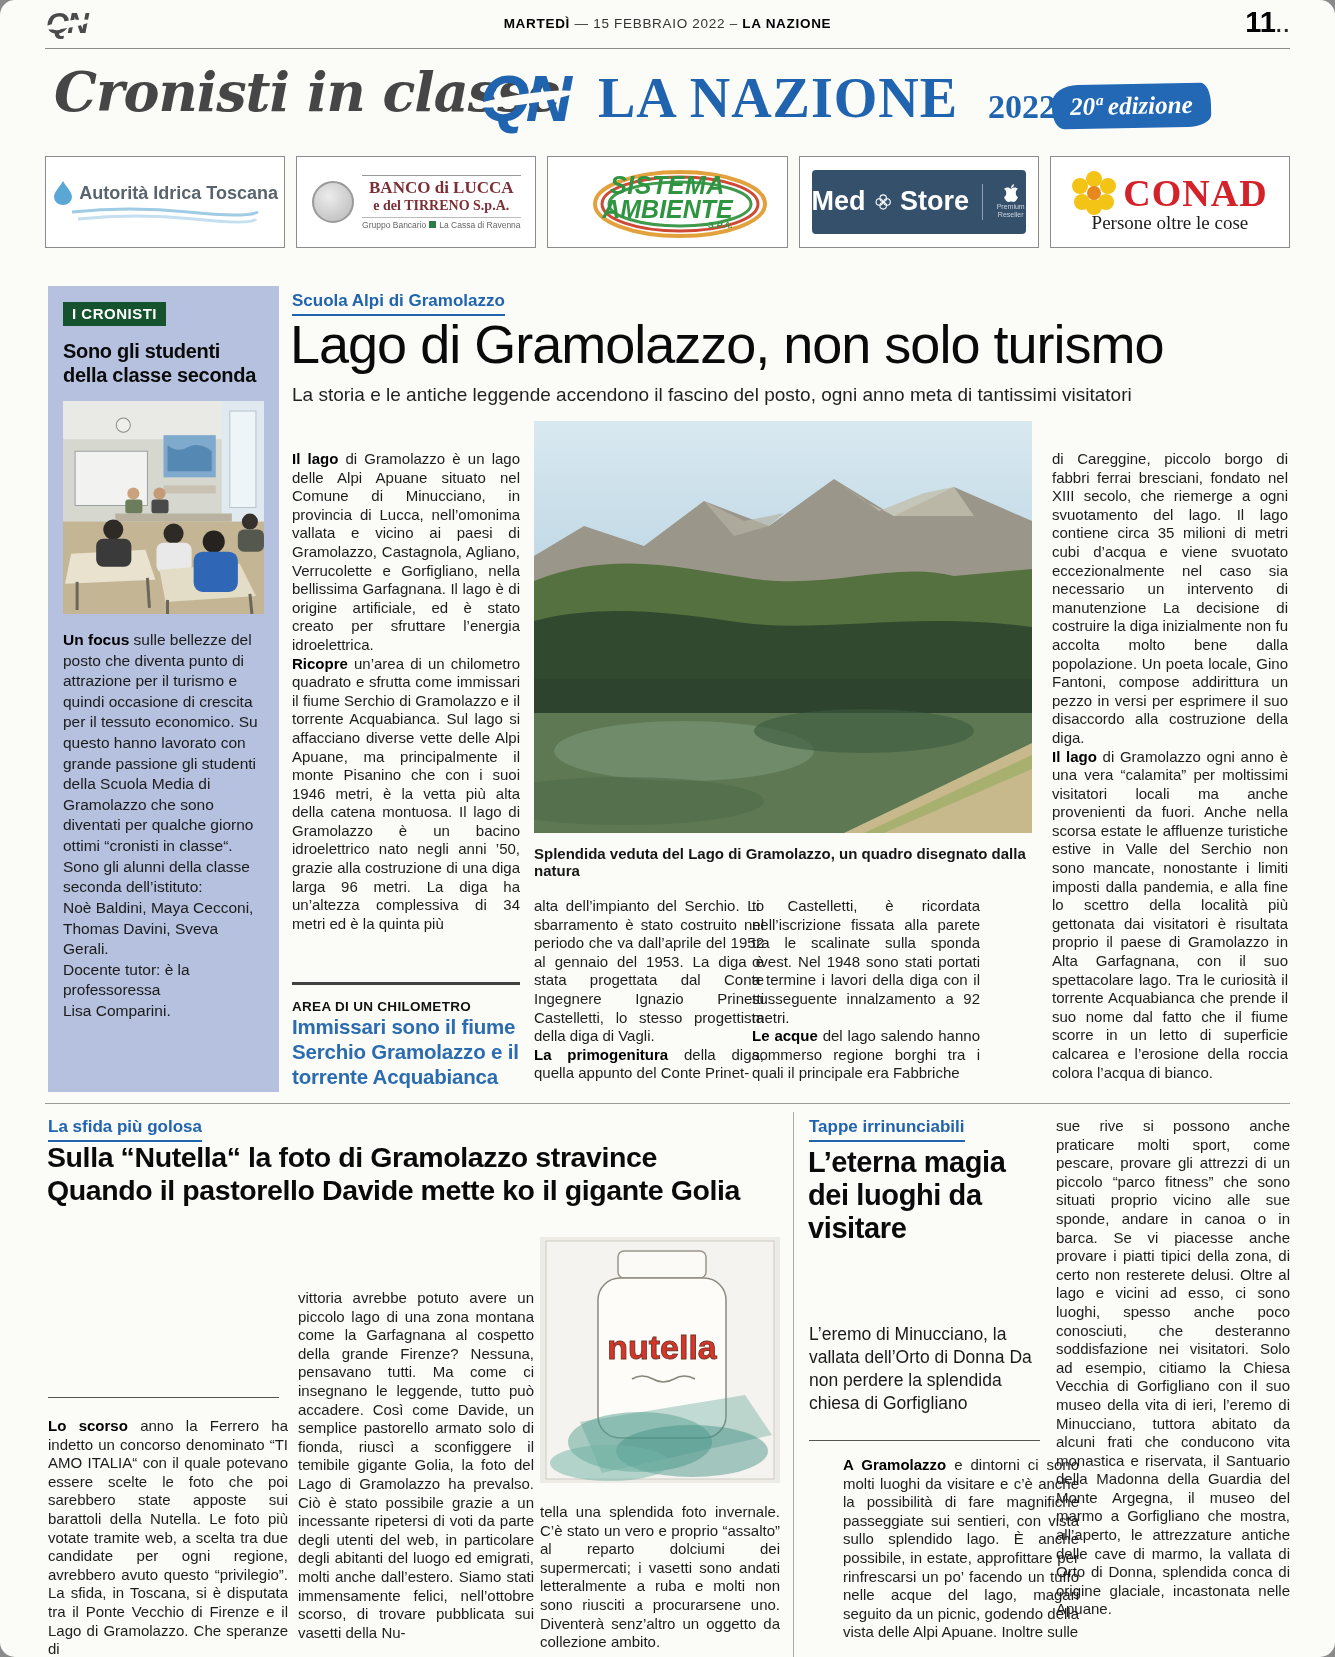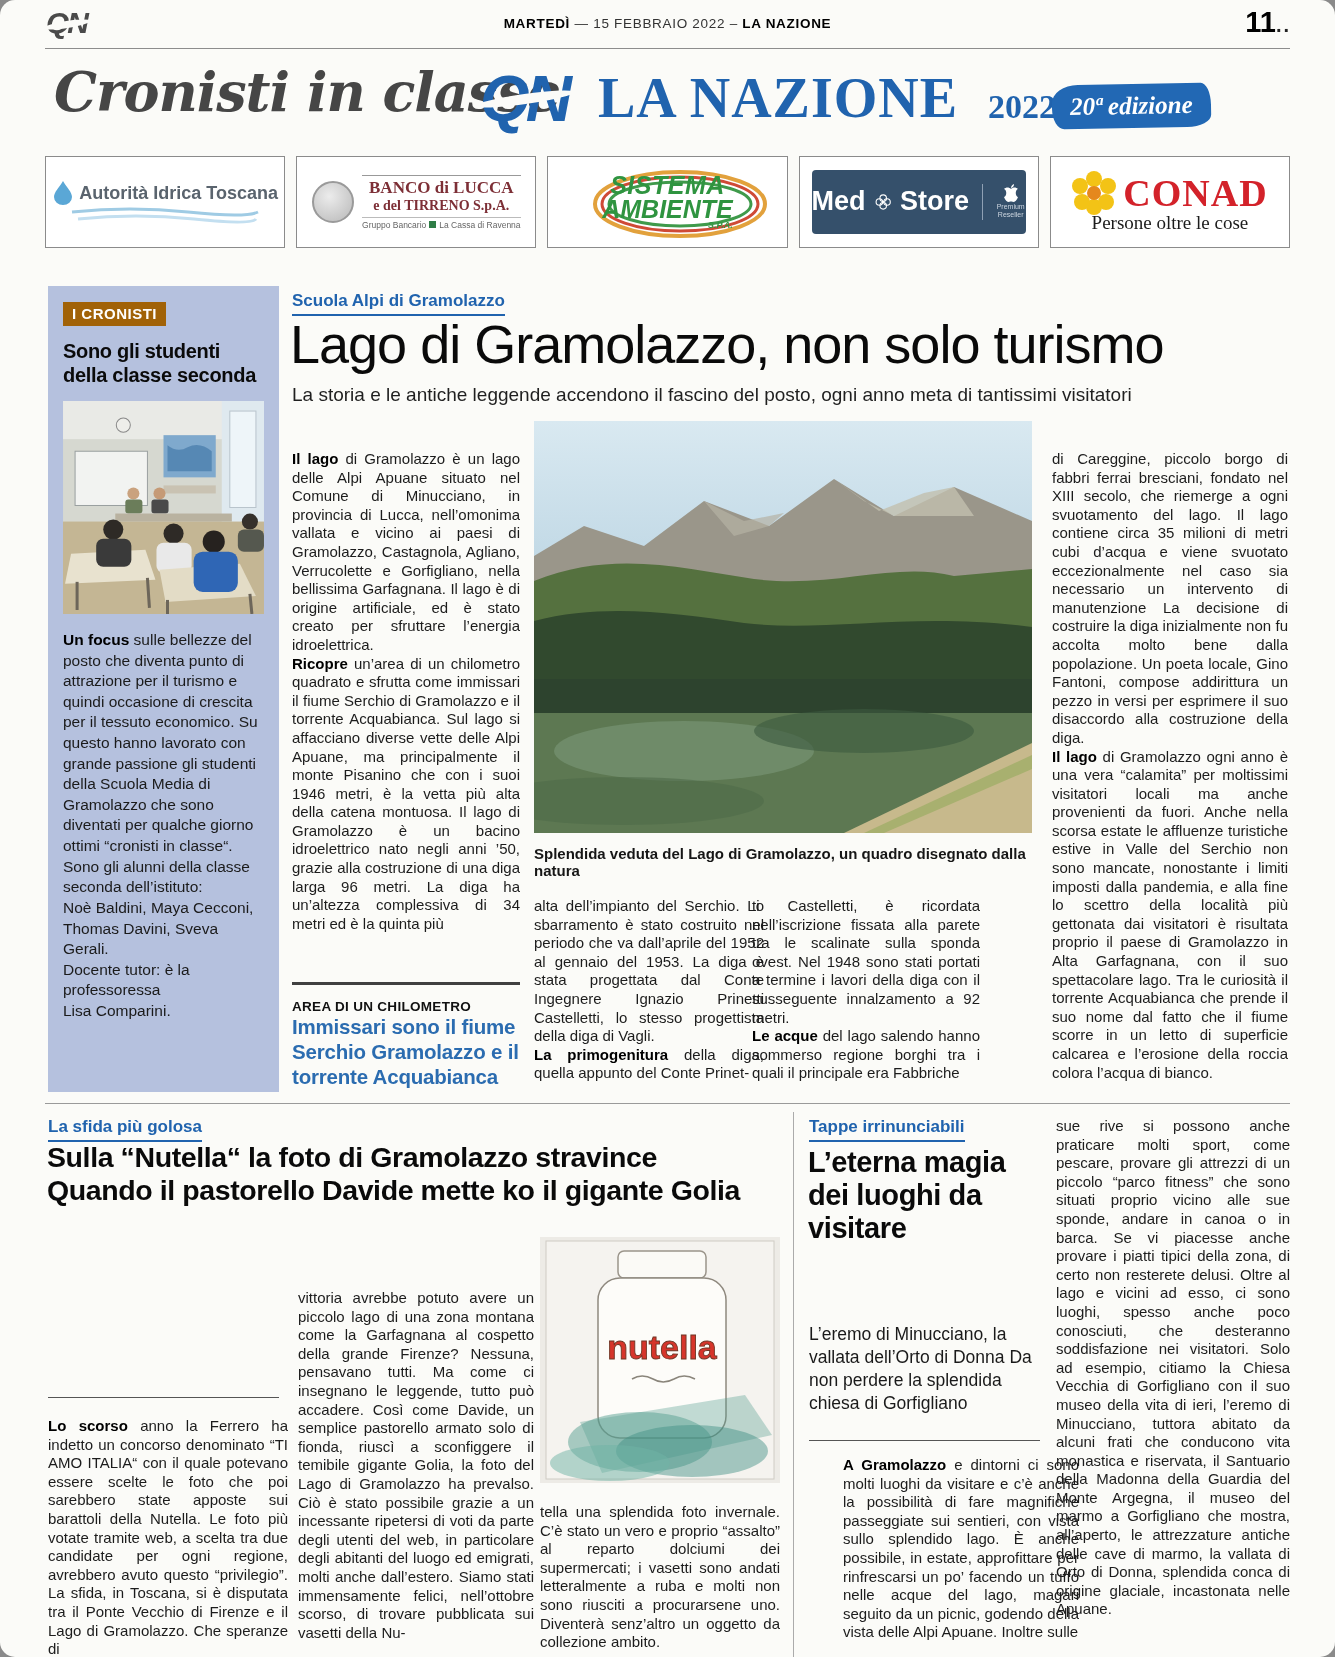--- a/index.html
+++ b/index.html
@@ -64,21 +64,21 @@
   .sp4-apple { display: flex; flex-direction: column; align-items: center; font-size: 7px;
     color: #cdd6e0; line-height: 1.2; text-align: center; }
   .sp5 { display: flex; flex-direction: column; align-items: center; }
   .sp5-row { display: flex; align-items: center; gap: 7px; }
   .sp5-name { font-family: "Liberation Serif", serif; font-weight: bold; font-size: 38px;
     color: #d3222a; letter-spacing: 1px; }
   .sp5-sub { font-family: "Liberation Serif", serif; font-size: 19px; color: #1c1c1c; margin-top: -3px; }
   
   .sidebar { position: absolute; left: 48px; top: 286px; width: 231px; height: 806px;
     background: #b5c1de; padding: 16px 15px; }
-  .sidebar-label { display: inline-block; background: #a16207; color: #fff; font-weight: bold;
+  .sidebar-label { display: inline-block; background: #14532d; color: #fff; font-weight: bold;
     font-size: 15px; padding: 3px 9px 4px; letter-spacing: .5px; }
   .sidebar-title { font-size: 20px; font-weight: bold; color: #0a0a0a; line-height: 1.2;
     margin-top: 13px; letter-spacing: -.3px; }
   .sidebar-photo { margin-top: 14px; width: 201px; height: 213px; display: block; }
   .sidebar-body { margin-top: 16px; font-size: 15.5px; line-height: 1.33; color: #1b1b1b; }
   .sidebar-body p { margin: 0; }
   .sidebar-body b { color: #000; }
   
   .kicker { position: absolute; color: #2063ae; font-weight: bold; font-size: 17px; }
   .kicker span { border-bottom: 2px solid #2063ae; padding-bottom: 3px; display: inline-block; }

